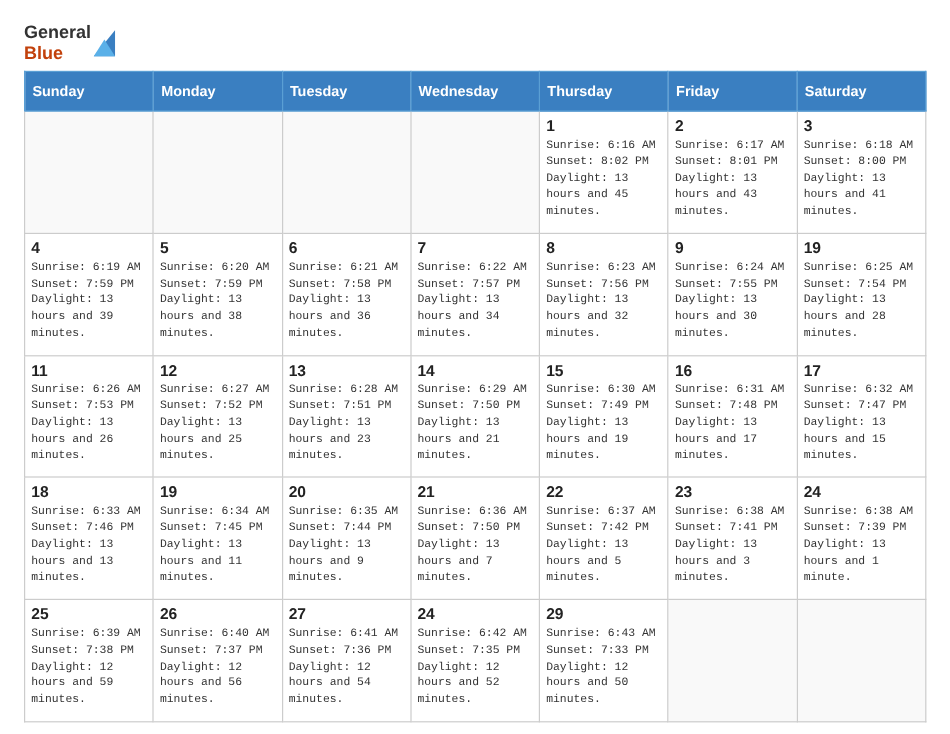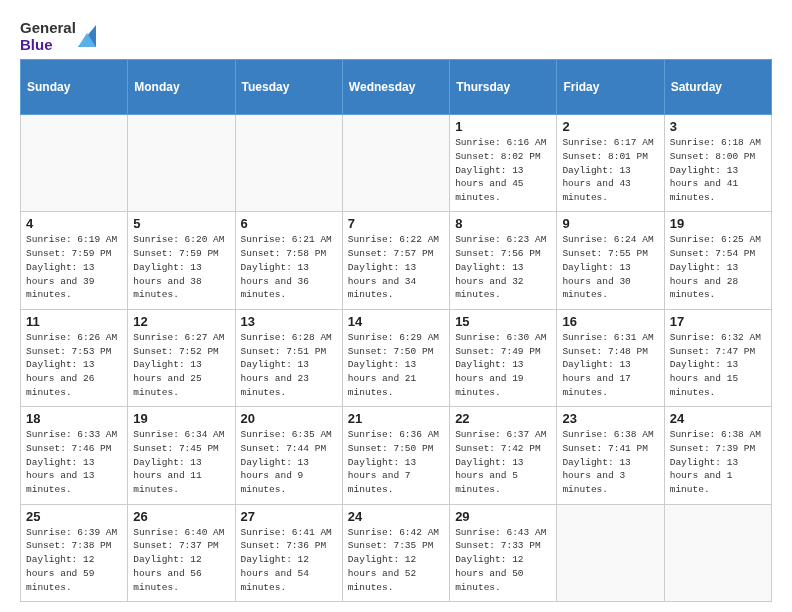--- a/index.html
+++ b/index.html
@@ -34,21 +34,21 @@
       line-height: 1.1;
     }
     .logo-general {
       font-size: 15px;
       font-weight: bold;
       color: #333;
     }
     .logo-blue {
       font-size: 15px;
       font-weight: bold;
-      color: #4c1d95;
+      color: #c2410c;
     }
     .logo-icon {
       width: 18px;
       height: 22px;
       margin-left: 2px;
       margin-top: -2px;
     }
     .title-block {
       text-align: right;
     }
@@ -67,21 +67,21 @@
       border: 1px solid #ccc;
       border-collapse: collapse;
       width: 100%;
       table-layout: fixed;
     }
     .calendar th {
       background: #3a7fc1;
       color: #fff;
       font-size: 12px;
       font-weight: bold;
-      padding: 20px 6px;
+      padding: 9px 6px;
       text-align: left;
       border: 1px solid #5a9fd4;
     }
     .calendar td {
       border: 1px solid #ccc;
       vertical-align: top;
       padding: 4px 5px;
       font-size: 10px;
       color: #333;
       height: 80px;

